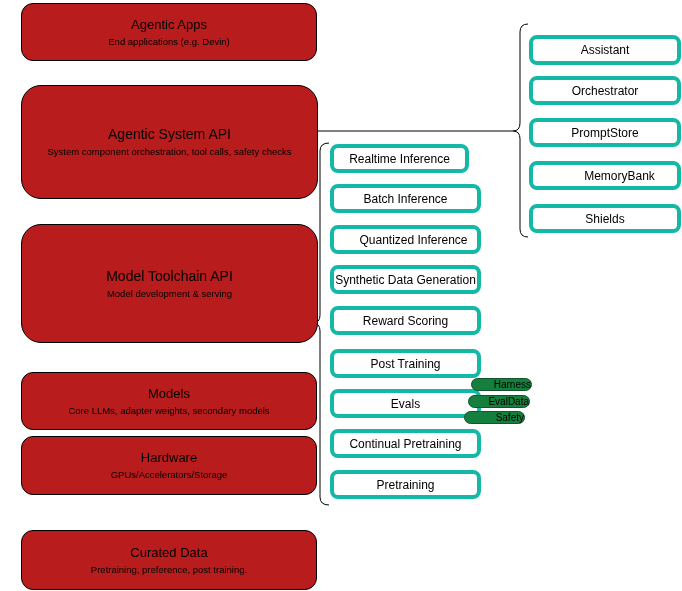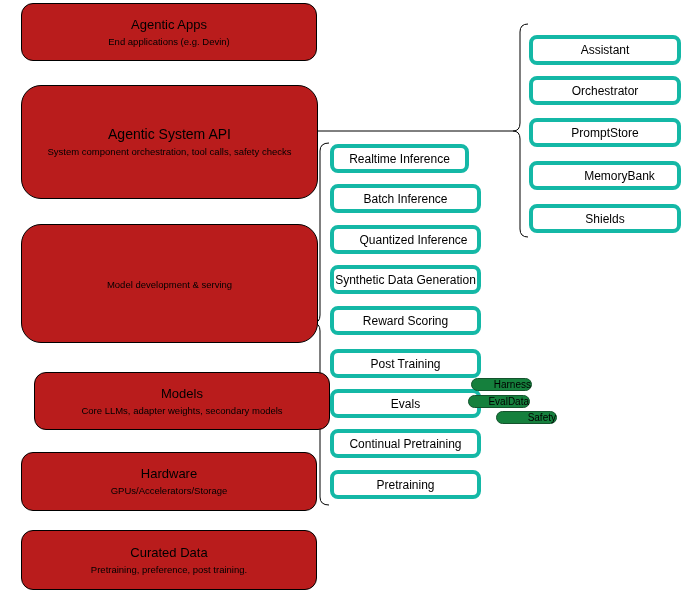--- a/index.html
+++ b/index.html
@@ -97,29 +97,30 @@
     <div class="title">Agentic Apps</div>
     <div class="subtitle">End applications (e.g. Devin)</div>
   </div>
 
   <div class="node big" style="left:3px; top:85px; width:297px; height:114px; border-radius:20px;">
     <div class="title">Agentic System API</div>
     <div class="subtitle">System component orchestration, tool calls, safety checks</div>
   </div>
 
   <div class="node big" style="left:3px; top:224px; width:297px; height:119px; border-radius:20px;">
+    <div class="title">Model Toolchain API</div>
     <div class="subtitle">Model development &amp; serving</div>
   </div>
 
-  <div class="node" style="left:16px; top:372px; width:296px; height:58px; border-radius:12px;">
+  <div class="node" style="left:3px; top:372px; width:296px; height:58px; border-radius:12px;">
     <div class="title">Models</div>
     <div class="subtitle">Core LLMs, adapter weights, secondary models</div>
   </div>
 
-  <div class="node" style="left:3px; top:452px; width:296px; height:59px; border-radius:12px;">
+  <div class="node" style="left:3px; top:436px; width:296px; height:59px; border-radius:12px;">
     <div class="title">Hardware</div>
     <div class="subtitle">GPUs/Accelerators/Storage</div>
   </div>
 
   <div class="node" style="left:3px; top:530px; width:296px; height:60px; border-radius:12px;">
     <div class="title">Curated Data</div>
     <div class="subtitle">Pretraining, preference, post training.</div>
   </div>
 
   <div class="leaf" style="left:330px; top:144px; width:139px; height:29px;">
@@ -149,21 +150,21 @@
   <div class="leaf" style="left:330px; top:470px; width:151px; height:29px;">
     <span>Pretraining</span>
   </div>
 
   <div class="pill" style="left:471px; top:378px; width:61px; height:13px;">
     <span>Harness</span>
   </div>
   <div class="pill" style="left:468px; top:395px; width:62px; height:13px;">
     <span>EvalData</span>
   </div>
-  <div class="pill" style="left:496px; top:411px; width:61px; height:13px;">
+  <div class="pill" style="left:464px; top:411px; width:61px; height:13px;">
     <span>Safety</span>
   </div>
 
   <div class="leaf" style="left:529px; top:35px; width:152px; height:30px;">
     <span>Assistant</span>
   </div>
   <div class="leaf" style="left:529px; top:76px; width:152px; height:29px;">
     <span>Orchestrator</span>
   </div>
   <div class="leaf" style="left:529px; top:118px; width:152px; height:29px;">

